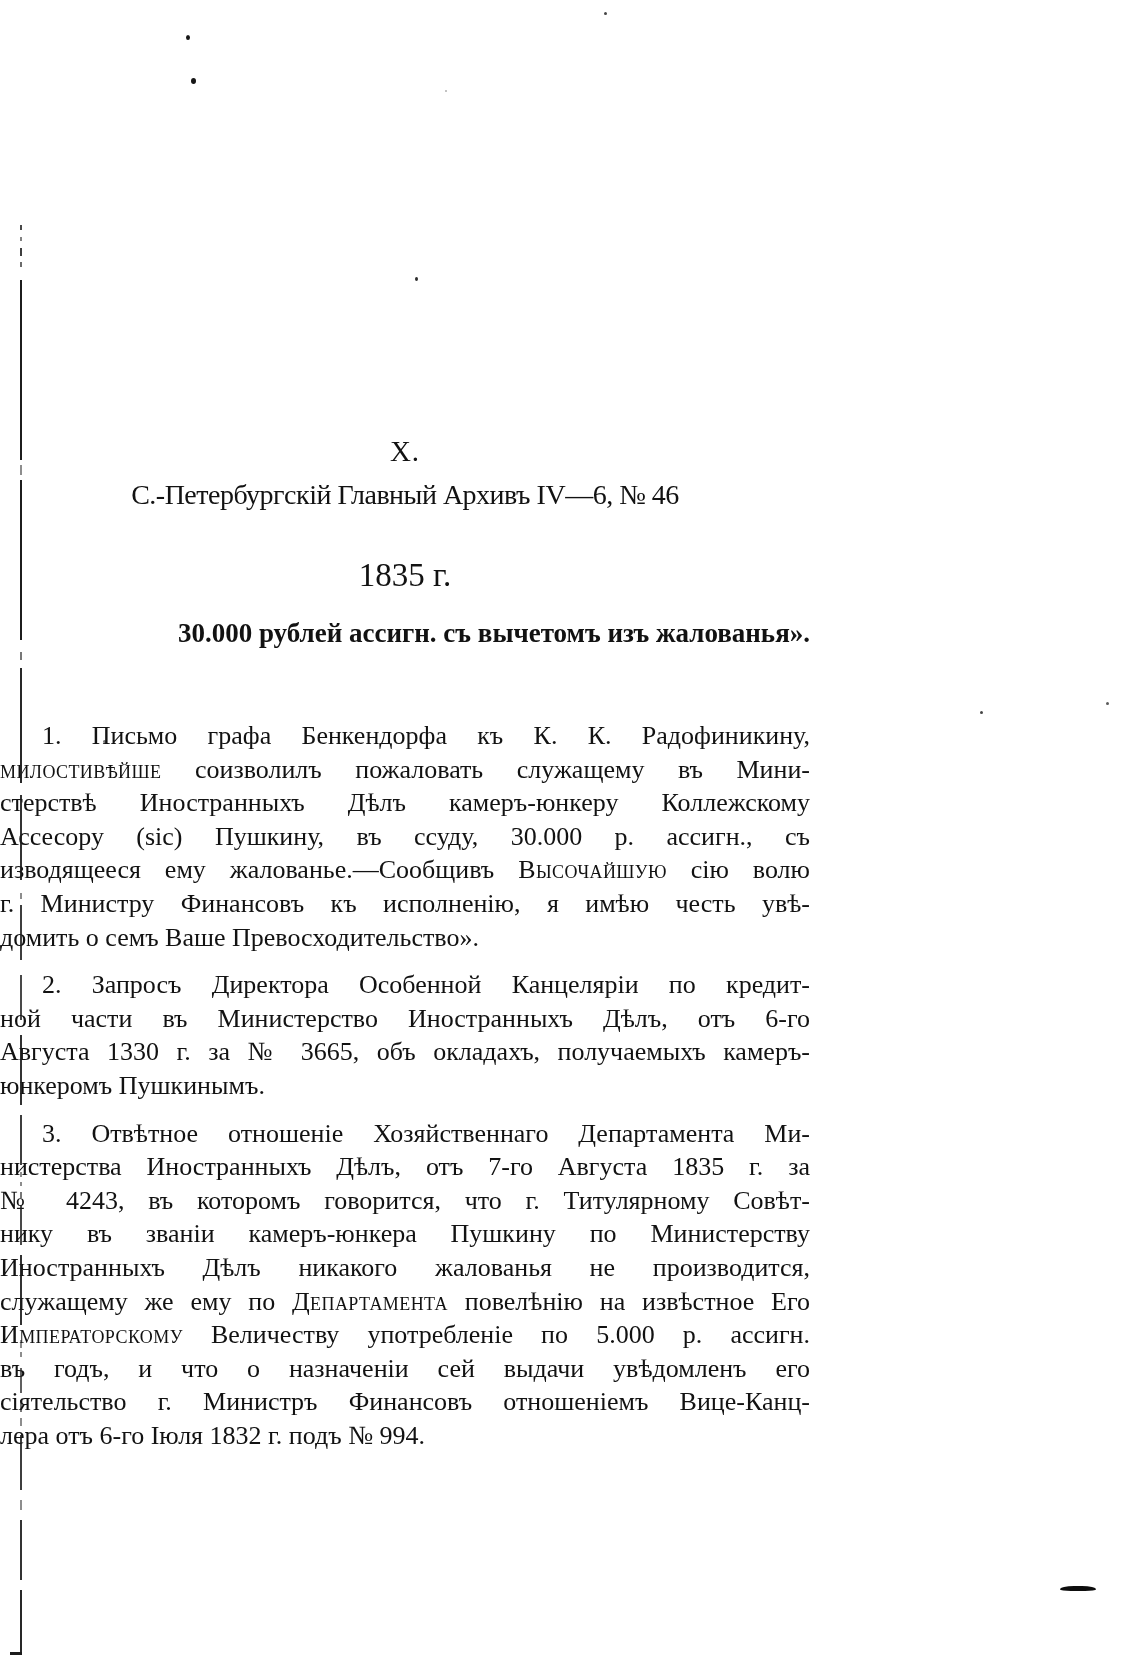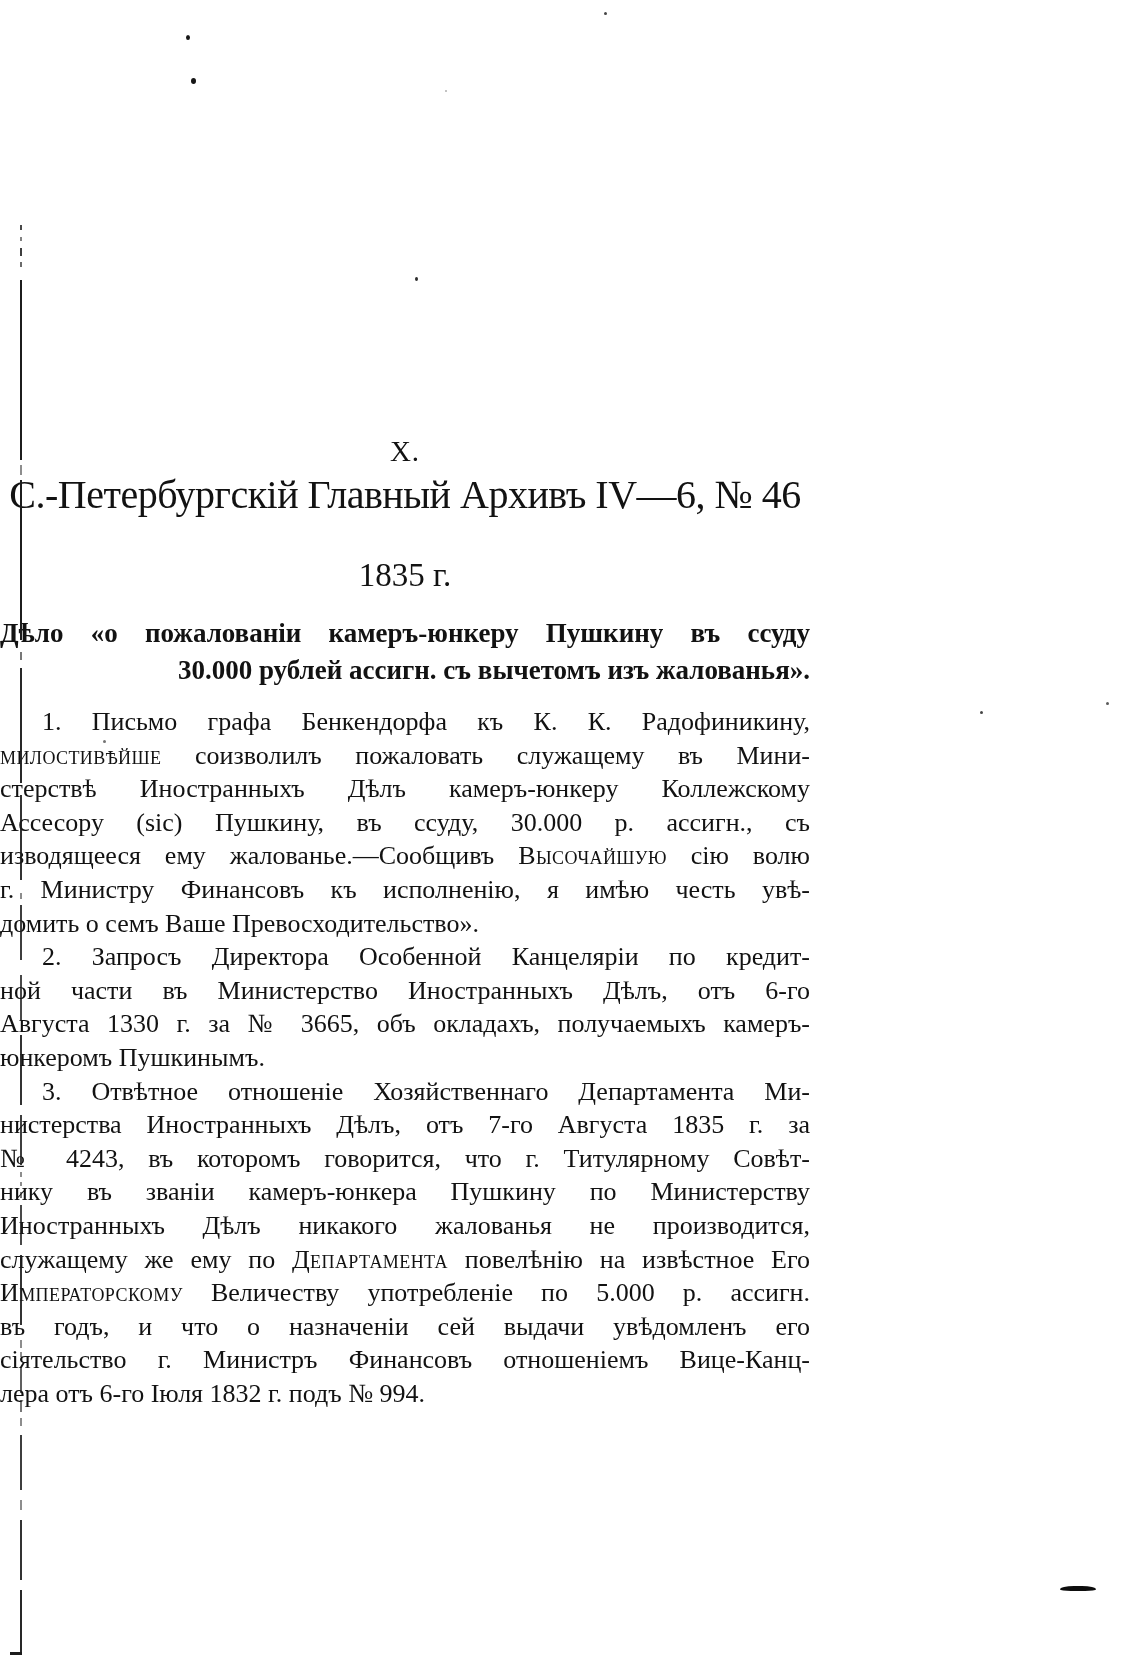--- a/index.html
+++ b/index.html
@@ -16,21 +16,21 @@
     left: 0; top: 434px; width: 810px;
     text-align: center;
     font-size: 29px; line-height: 34px;
     letter-spacing: 1px;
   }
   .archive-title {
     position: absolute;
     left: 0; top: 466px; width: 810px;
     text-align: center;
     white-space: nowrap;
-    font-size: 40px; line-height: 58px;
+    font-size: 28px; line-height: 58px;
     letter-spacing: -0.5px;
     font-feature-settings: "onum" 1;
   }
   .year-heading {
     position: absolute;
     left: 0; top: 556px; width: 810px;
     text-align: center;
     font-size: 33px; line-height: 38px;
     font-feature-settings: "onum" 1;
   }
@@ -44,21 +44,21 @@
   .case-line1 { text-align: justify; text-align-last: justify; }
   .case-line2 { text-align: right; }
   .body-text {
     position: absolute;
     left: 0; top: 705px; width: 810px;
     font-size: 26px; line-height: 33.6px;
     font-feature-settings: "onum" 1;
   }
   .line { text-align: justify; text-align-last: justify; white-space: normal; }
   .line.last { text-align-last: left; }
-  .line.indent { text-indent: 42px; }
+  .line.indent { text-indent: 42px; margin-top: 14px; }
   .sc { font-variant: small-caps; letter-spacing: 0.4px; }
   
   .seg {
     position: absolute; left: 20px; width: 2px;
     background: #1c1c1c;
   }
   .speck {
     position: absolute; background: #161616; border-radius: 50%;
   }
   .ink-mark {
@@ -74,21 +74,20 @@
   }
 </style>
 </head>
 <body>
 
 <div class="section-number">X.</div>
 <div class="archive-title">С.-Петербургскій Главный Архивъ IV—6, № 46</div>
 <div class="year-heading">1835 г.</div>
 
 <div class="case-title">
-  <div class="case-line1">Дѣло «о пожалованіи камеръ-юнкеру Пушкину въ ссуду</div>
   <div class="case-line2">30.000 рублей ассигн. съ вычетомъ изъ жалованья».</div>
 </div>
 
 <div class="body-text">
     <div>
       <div class="line indent"><span>1. Письмо графа Бенкендорфа къ К. К. Радофиникину,</span></div>
       <div class="line"><span class="sc">милостивѣйше</span><span> соизволилъ пожаловать служащему въ Мини-</span></div>
       <div class="line"><span>стерствѣ Иностранныхъ Дѣлъ камеръ-юнкеру Коллежскому</span></div>
       <div class="line"><span>Ассесору (sic) Пушкину, въ ссуду, 30.000 р. ассигн., съ</span></div>
       <div class="line"><span>изводящееся ему жалованье.—Сообщивъ </span><span class="sc">Высочайшую</span><span> сію волю</span></div>

